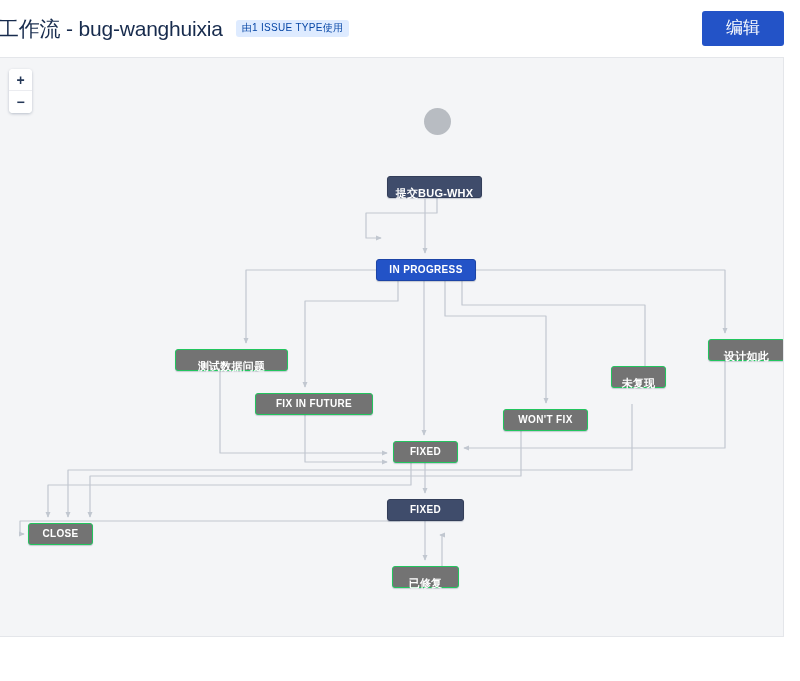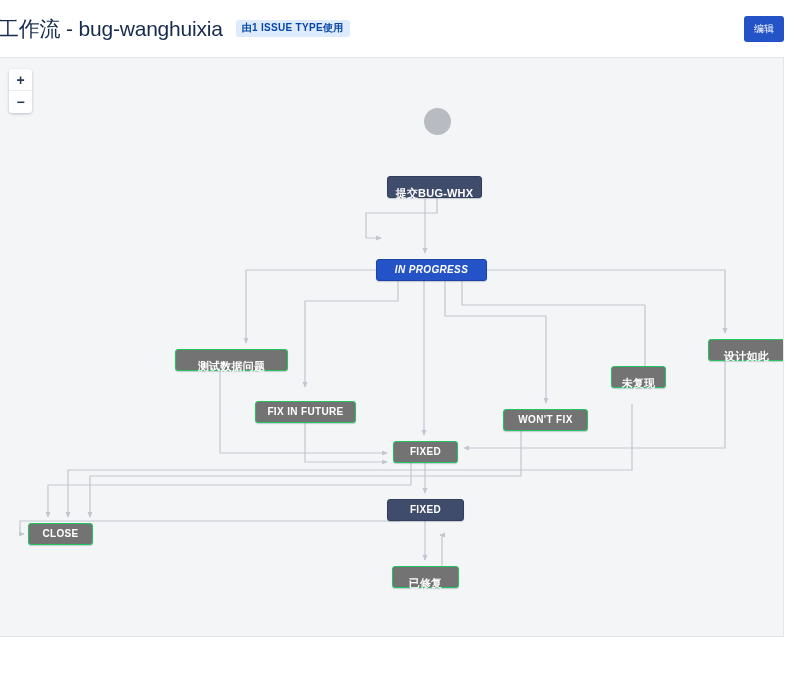--- a/index.html
+++ b/index.html
@@ -31,35 +31,35 @@
     color: #172b4d;
     letter-spacing: -0.2px;
     white-space: nowrap;
     margin-left: -2px;
   }
   #usage-badge {
     margin-left: 13px;
     background: #deebff;
     color: #0747a6;
     font-size: 10px;
-    font-weight: bold;
+    font-weight: normal;
     letter-spacing: 0.3px;
     padding: 3px 6px 4px 6px;
     border-radius: 3px;
     white-space: nowrap;
     line-height: 1;
   }
   #header-spacer { flex: 1 1 auto; }
   #edit-button {
     background: #2353c7;
     color: #ffffff;
-    font-size: 10px;
+    font-size: 17px;
     border: none;
     border-radius: 3px;
-    padding: 7px 10px;
+    padding: 7px 24px;
     cursor: pointer;
     font-family: "Liberation Sans", "DejaVu Sans", sans-serif;
     line-height: 1.2;
   }
 
   
   #canvas {
     position: absolute;
     left: 0;
     top: 57px;
@@ -212,27 +212,27 @@
           <path d="M 442 508 L 442 477 L 440 477" marker-end="url(#arrowhead)"></path>
         </g>
     </svg>
 
     <div id="start-node" style="left:424px; top:50px;"></div>
 
     <div id="nodes-container">
         <div class="node slate cjk" style="left: 387px; top: 118px; width: 95px;">
           <span class="node-label">提交BUG-WHX</span>
         </div>
-        <div class="node blue latin" style="left: 376px; top: 201px; width: 111px; font-style: italic;">
+        <div class="node blue latin" style="left: 376px; top: 201px; width: 100px;">
           <span class="node-label">IN PROGRESS</span>
         </div>
         <div class="node green cjk" style="left: 175px; top: 291px; width: 113px;">
           <span class="node-label">测试数据问题</span>
         </div>
-        <div class="node green latin" style="left: 255px; top: 343px; width: 101px;">
+        <div class="node green latin" style="left: 255px; top: 335px; width: 118px;">
           <span class="node-label">FIX IN FUTURE</span>
         </div>
         <div class="node green latin" style="left: 503px; top: 351px; width: 85px;">
           <span class="node-label">WON'T FIX</span>
         </div>
         <div class="node green cjk" style="left: 611px; top: 308px; width: 55px;">
           <span class="node-label">未复现</span>
         </div>
         <div class="node green cjk" style="left: 708px; top: 281px; width: 77px;">
           <span class="node-label">设计如此</span>

